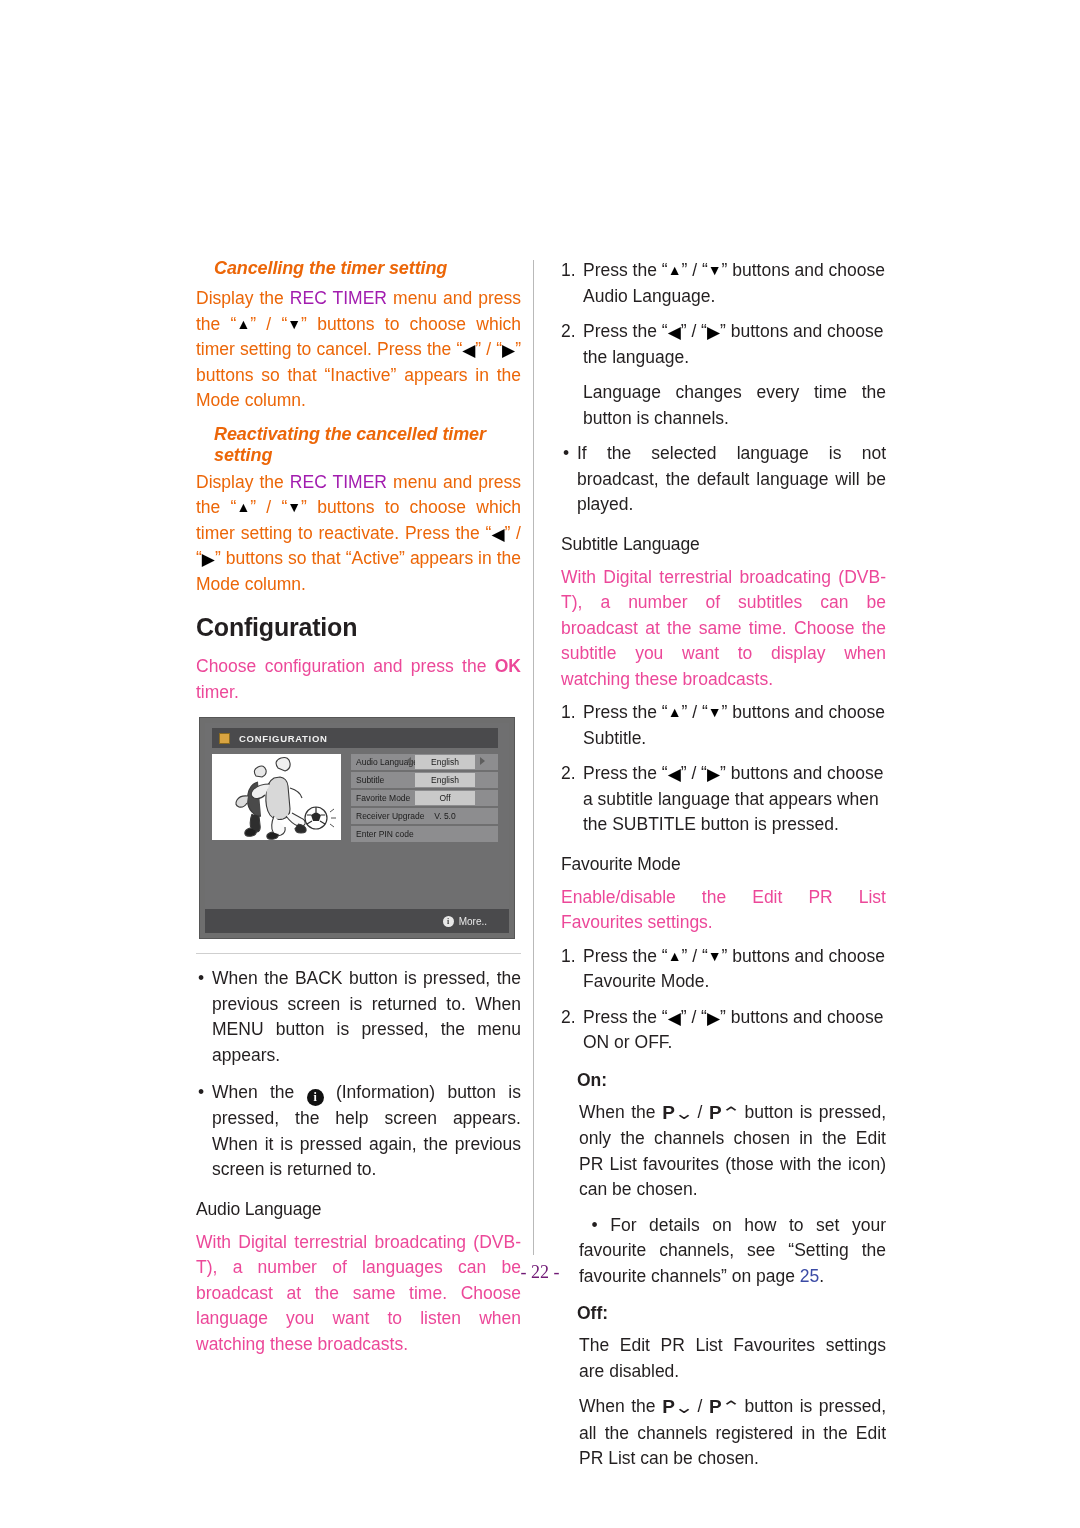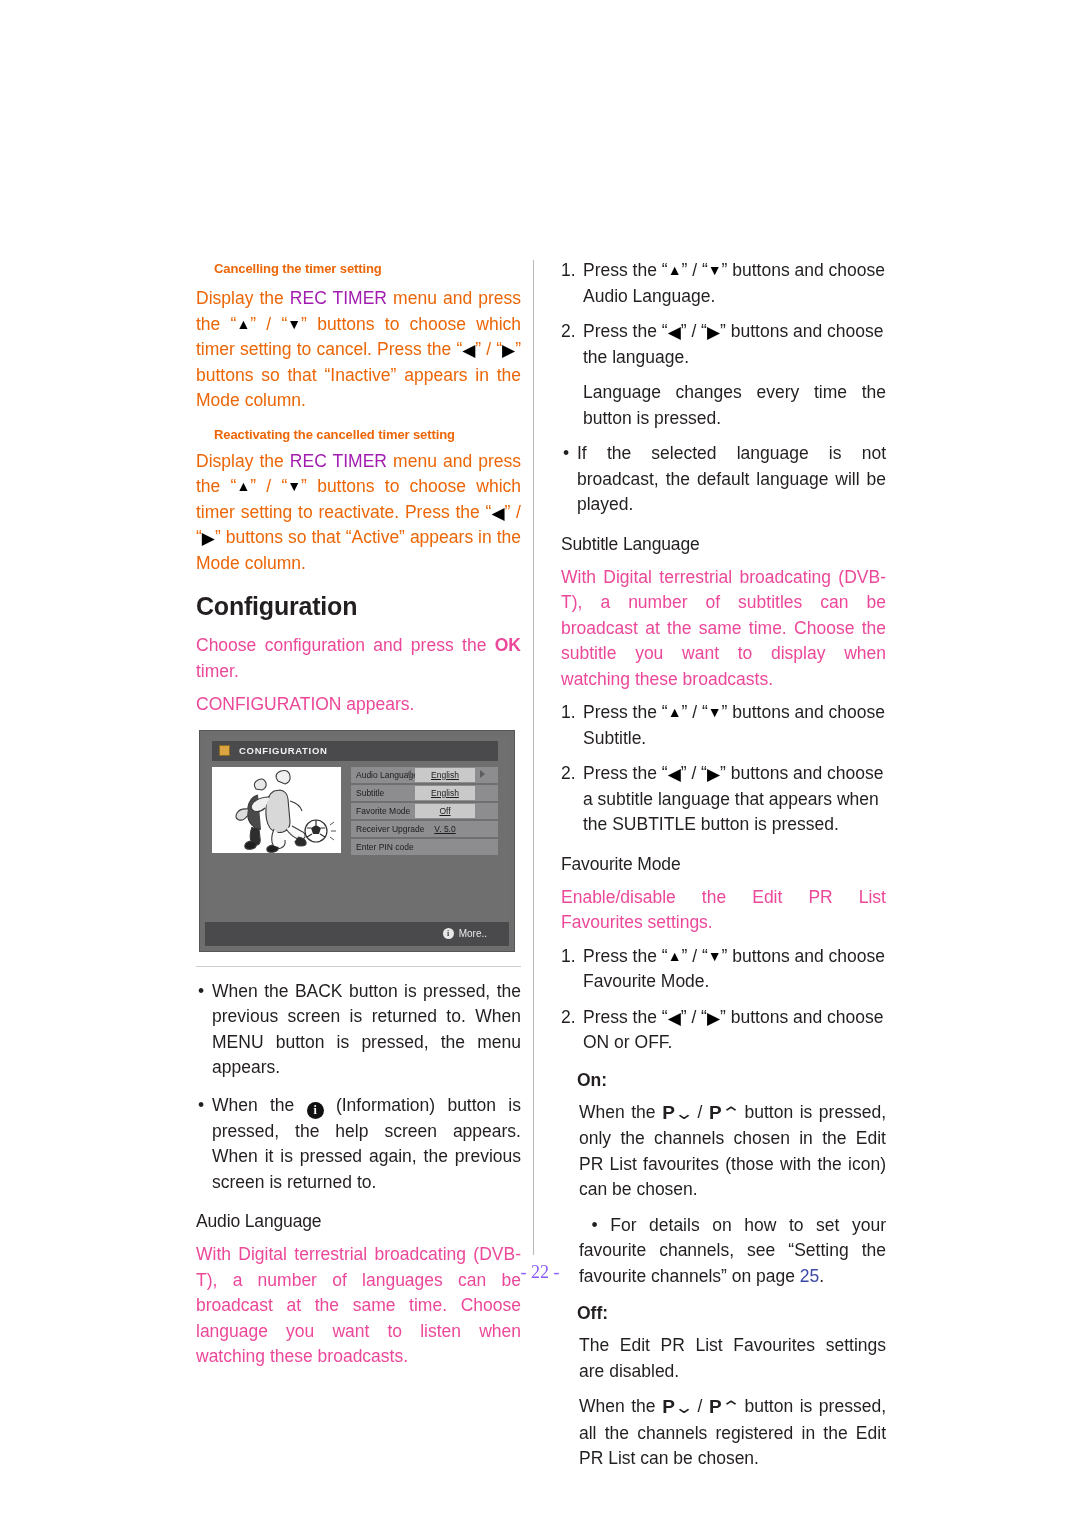--- a/index.html
+++ b/index.html
@@ -41,21 +41,22 @@
     top: 260px;
     width: 1px;
     height: 995px;
     background: #b9b9b9;
   }
 
   
   .orange-head {
     color: #ec6608;
     font-weight: bold;
-    font-size: 13px;
+    font-style: italic;
+    font-size: 18px;
     line-height: 21px;
     margin: 0 0 7px 18px;
     letter-spacing: -0.1px;
   }
   .orange-head.tight { margin-bottom: 4px; }
   .orange-body {
     color: #ec6608;
     font-size: 17.5px;
     line-height: 25.5px;
     margin: 0 0 10px 0;
@@ -240,21 +241,20 @@
     left: 64px;
     width: 60px;
     height: 14px;
     top: 1px;
     display: flex;
     align-items: center;
     justify-content: center;
     font-size: 8.5px;
     color: #1c1c1c;
     background: #c9c9c9;
-    text-decoration: underline;
   }
   .mrow .mval.plain { background: transparent; }
   .mrow .arrow-l, .mrow .arrow-r {
     position: absolute;
     top: 3px;
     width: 0; height: 0;
     border-top: 4px solid transparent;
     border-bottom: 4px solid transparent;
   }
   .mrow .arrow-l { left: 55px; border-right: 5px solid #5e5e5e; }
@@ -292,21 +292,21 @@
   }
 
   .page-num {
     position: absolute;
     left: 0;
     top: 1262px;
     width: 1080px;
     text-align: center;
     font-size: 18px;
     font-family: "Liberation Serif", serif;
-    color: #8b5cf6;
+    color: #701a75;
   }
 </style>
 </head>
 <body>
 
 <div class="page">
 
   <div class="divider"></div>
 
   <div class="columns">
@@ -319,21 +319,20 @@
 
       <div class="orange-head tight">Reactivating the cancelled  timer setting</div>
 
       <p class="orange-body"><span>Display the </span><span class="blue">REC TIMER</span><span> menu and press the “</span><span class="ar ar-o">▲</span><span>” / “</span><span class="ar ar-o">▼</span><span>” buttons to choose which timer setting to reactivate. Press the “</span><span class="ar ar-o big">◀</span><span>” / “</span><span class="ar ar-o big">▶</span><span>” buttons so that “Active” appears in the Mode column.</span></p>
 
       <h2 class="sec-title">Configuration</h2>
 
 
       <p class="body"><span>Choose configuration and press the </span><b>OK</b><span> timer.</span></p>
 
-      <p class="body nojust">CONFIGURATION appears.</p>
 
       <div class="shot">
         <div class="shot-inner"></div>
 
         <div class="shot-title">
           <span class="tico"></span>
           <span class="ttext">CONFIGURATION</span>
         </div>
 
         <div class="shot-art">
@@ -406,21 +405,21 @@
 
       <p class="body">With Digital terrestrial broadcating (DVB-T), a number of languages can be broadcast at the same time. Choose language you want to listen when watching these broadcasts.</p>
     </div>
 
     <div class="col col-right">
 
       <p class="num"><span class="n">1.</span><span>Press the “</span><span class="ar">▲</span><span>” / “</span><span class="ar">▼</span><span>” buttons and choose Audio Language.</span></p>
 
       <p class="num"><span class="n">2.</span><span>Press the “</span><span class="ar big">◀</span><span>” / “</span><span class="ar big">▶</span><span>” buttons and choose the language.</span></p>
 
-      <p class="indent">Language changes every time the button is pressed.</p>
+      <p class="indent">Language changes every time the button is channels.</p>
 
       <p class="bullet">If the selected language is not broadcast, the default language will be played.</p>
 
       <div class="sub-head">Subtitle Language</div>
 
       <p class="body">With Digital terrestrial broadcating (DVB-T), a number of subtitles can be broadcast at the same time. Choose the subtitle you want to display when watching these broadcasts.</p>
 
       <p class="num"><span class="n">1.</span><span>Press the “</span><span class="ar">▲</span><span>” / “</span><span class="ar">▼</span><span>” buttons and choose Subtitle.</span></p>
 
       <p class="num"><span class="n">2.</span><span>Press the “</span><span class="ar big">◀</span><span>” / “</span><span class="ar big">▶</span><span>” buttons and choose a subtitle language that appears when the SUBTITLE button is pressed.</span></p>

